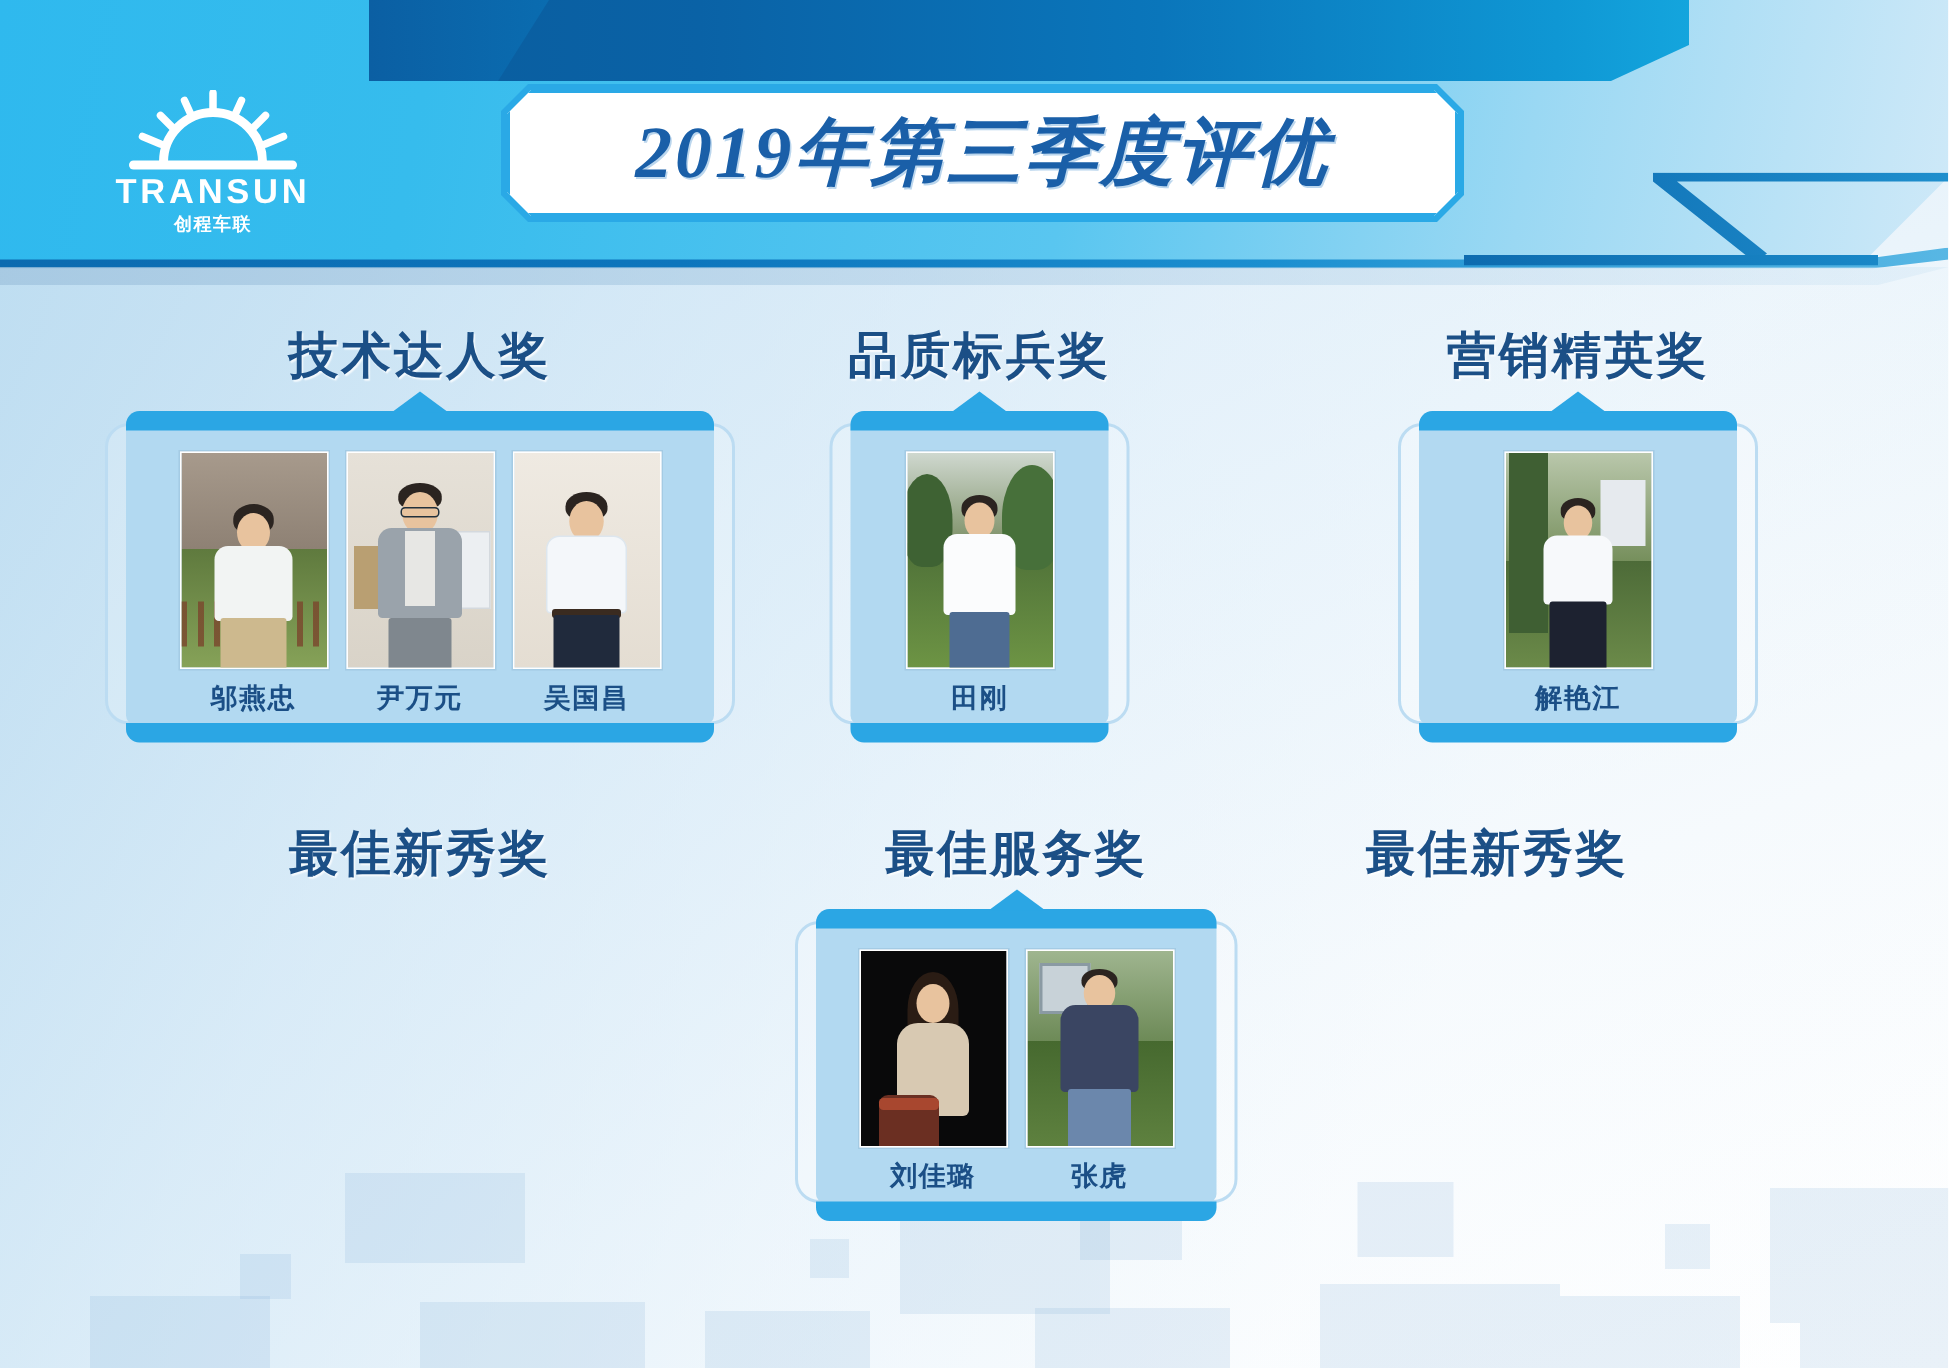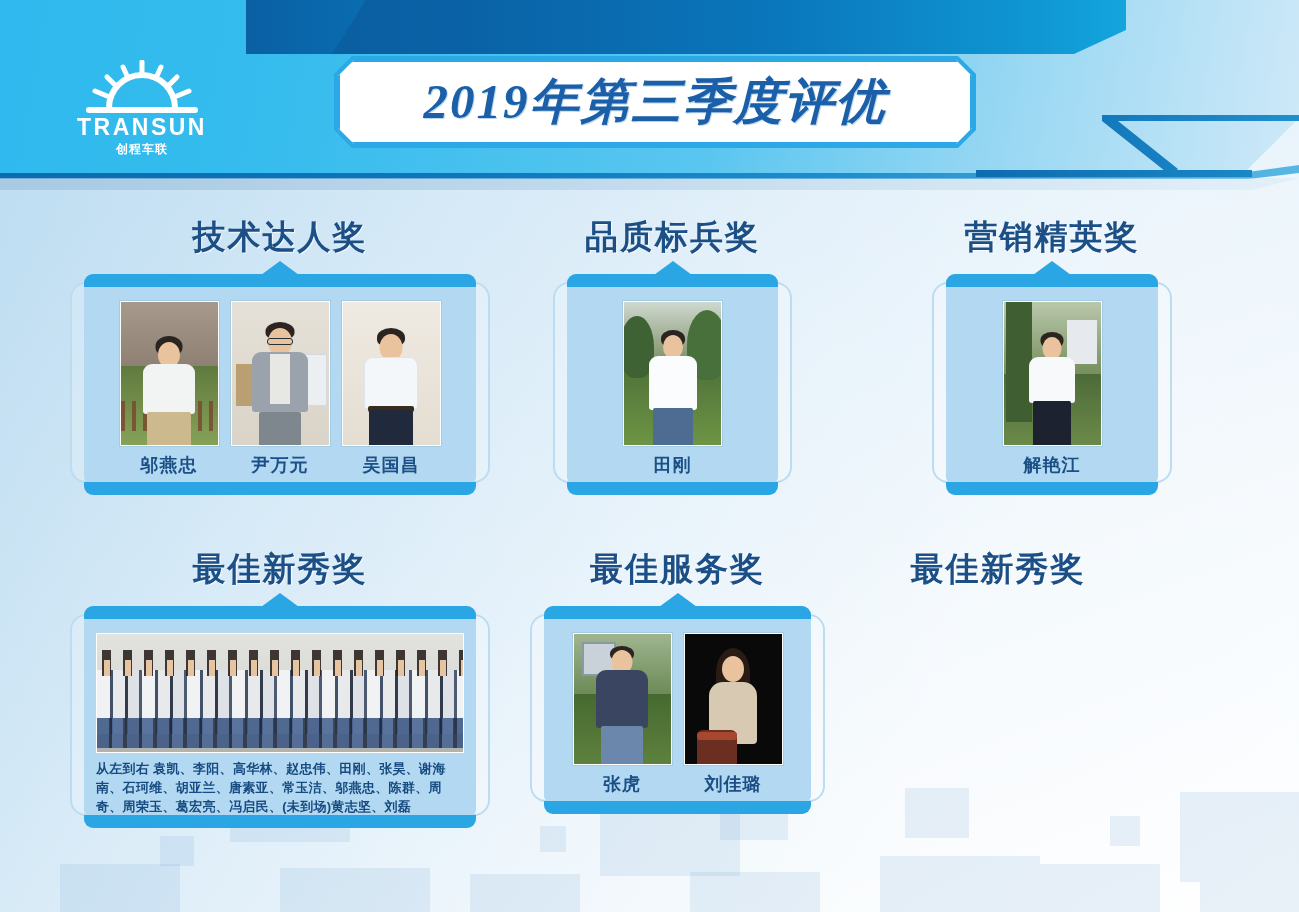--- a/index.html
+++ b/index.html
@@ -294,21 +294,21 @@
               </div>
               <div class="pname">吴国昌</div>
             </div>
 
           </div>
           <div class="card-botbar"></div>
         </div>
       </div>
     </div>
 
-    <div class="award" style="left:553px; top:20px; width:239px;">
+    <div class="award" style="left:553px; top:20px; width:200px;">
       <div class="award-title">品质标兵奖</div>
       <div class="card-wrap">
         <div class="card-frame"></div>
         <div class="card-body">
           <div class="card-topbar">
             <div class="card-notch"></div>
           </div>
           <div class="people">
             <div class="person">
               <div class="photo" style="width:99px;height:145px;">
@@ -356,89 +356,60 @@
               <div class="pname">解艳江</div>
             </div>
           </div>
           <div class="card-botbar"></div>
         </div>
       </div>
     </div>
 
     <div class="award" style="left:70px; top:352px; width:420px;">
       <div class="award-title">最佳新秀奖</div>
-      <div class="card-wrap">
-        <div class="card-frame"></div>
-        <div class="card-body">
-          <div class="card-topbar">
-            <div class="card-notch"></div>
-          </div>
-          <div class="group-photo">
-            <div style="position:absolute;inset:0;background:linear-gradient(180deg,#e2e2de,#cfcfcb);"></div>
-            <div style="position:absolute;left:0;bottom:0;width:100%;height:18px;background:#b4b2ac;"></div>
-            <div style="position:absolute;left:0;bottom:18px;width:100%;height:64px;
-                        background:repeating-linear-gradient(90deg,
-                          #f2f3f5 0 13px, #3b4b63 13px 16px,
-                          #e9eaec 16px 28px, #2a3344 28px 31px,
-                          #dfe2e6 31px 42px, #46556d 42px 45px);opacity:.95"></div>
-            <div style="position:absolute;left:0;bottom:4px;width:100%;height:30px;
-                        background:repeating-linear-gradient(90deg,
-                          #3f5a86 0 12px, #1f2a3c 12px 15px,
-                          #4a6694 15px 26px, #273247 26px 30px);opacity:.9"></div>
-            <div style="position:absolute;left:0;top:16px;width:100%;height:26px;
-                        background:repeating-linear-gradient(90deg,
-                          transparent 0 5px, #2b2420 5px 14px, transparent 14px 21px);opacity:.9"></div>
-            <div style="position:absolute;left:0;top:26px;width:100%;height:16px;
-                        background:repeating-linear-gradient(90deg,
-                          transparent 0 7px, #e6c4a2 7px 13px, transparent 13px 21px);"></div>
-          </div>
-          <div class="group-caption">从左到右  袁凯、李阳、高华林、赵忠伟、田刚、张昊、谢海南、石珂维、胡亚兰、唐素亚、常玉洁、邬燕忠、陈群、周奇、周荣玉、葛宏亮、冯启民、(未到场)黄志坚、刘磊</div>
-          <div class="card-botbar"></div>
-        </div>
-      </div>
     </div>
 
     <div class="award" style="left:530px; top:352px; width:295px;">
       <div class="award-title">最佳服务奖</div>
       <div class="card-wrap">
         <div class="card-frame"></div>
         <div class="card-body">
           <div class="card-topbar">
             <div class="card-notch"></div>
           </div>
           <div class="people">
+
+            <div class="person">
+              <div class="photo" style="width:99px;height:132px;">
+                <div class="ph" style="background:#09090a">
+                  <div class="hair" style="top:14px;width:34px;height:50px;background:#2a1c14;border-radius:50% 50% 30% 30%;"></div>
+                  <div class="head" style="top:22px;width:22px;height:26px;"></div>
+                  <div class="torso" style="top:48px;width:48px;height:62px;background:#d8c9b2;border-radius:14px 14px 4px 4px;"></div>
+                  <div style="position:absolute;left:12px;bottom:0;width:40px;height:34px;background:#6b2f22;border-radius:6px 6px 0 0;"></div>
+                  <div style="position:absolute;left:12px;bottom:24px;width:40px;height:8px;background:#a8472f;border-radius:3px;"></div>
+                </div>
+              </div>
+              <div class="pname">刘佳璐</div>
+            </div>
 
             <div class="person">
               <div class="photo" style="width:99px;height:132px;">
                 <div class="ph">
                   <div class="sky" style="background:linear-gradient(180deg,#9fb58f,#6d8a57);height:46%"></div>
                   <div class="ground" style="background:linear-gradient(180deg,#46692f,#5e813f);height:54%"></div>
                   <div style="position:absolute;left:8px;top:8px;width:34px;height:34px;background:#c8d2d8;border:2px solid #8a9aa3;"></div>
                   <div class="hair" style="top:12px;width:24px;height:15px;"></div>
                   <div class="head" style="top:16px;width:21px;height:24px;"></div>
                   <div class="torso" style="top:36px;width:52px;height:58px;background:#3a4562;border-radius:10px 10px 3px 3px;"></div>
                   <div class="legs" style="top:92px;width:42px;height:40px;background:#6b87ac;"></div>
                 </div>
               </div>
               <div class="pname">张虎</div>
             </div>
 
-            <div class="person">
-              <div class="photo" style="width:99px;height:132px;">
-                <div class="ph" style="background:#09090a">
-                  <div class="hair" style="top:14px;width:34px;height:50px;background:#2a1c14;border-radius:50% 50% 30% 30%;"></div>
-                  <div class="head" style="top:22px;width:22px;height:26px;"></div>
-                  <div class="torso" style="top:48px;width:48px;height:62px;background:#d8c9b2;border-radius:14px 14px 4px 4px;"></div>
-                  <div style="position:absolute;left:12px;bottom:0;width:40px;height:34px;background:#6b2f22;border-radius:6px 6px 0 0;"></div>
-                  <div style="position:absolute;left:12px;bottom:24px;width:40px;height:8px;background:#a8472f;border-radius:3px;"></div>
-                </div>
-              </div>
-              <div class="pname">刘佳璐</div>
-            </div>
-
           </div>
           <div class="card-botbar"></div>
         </div>
       </div>
     </div>
 
     <div class="award" style="left:896px; top:352px; width:204px;">
       <div class="award-title">最佳新秀奖</div>
     </div>
 

